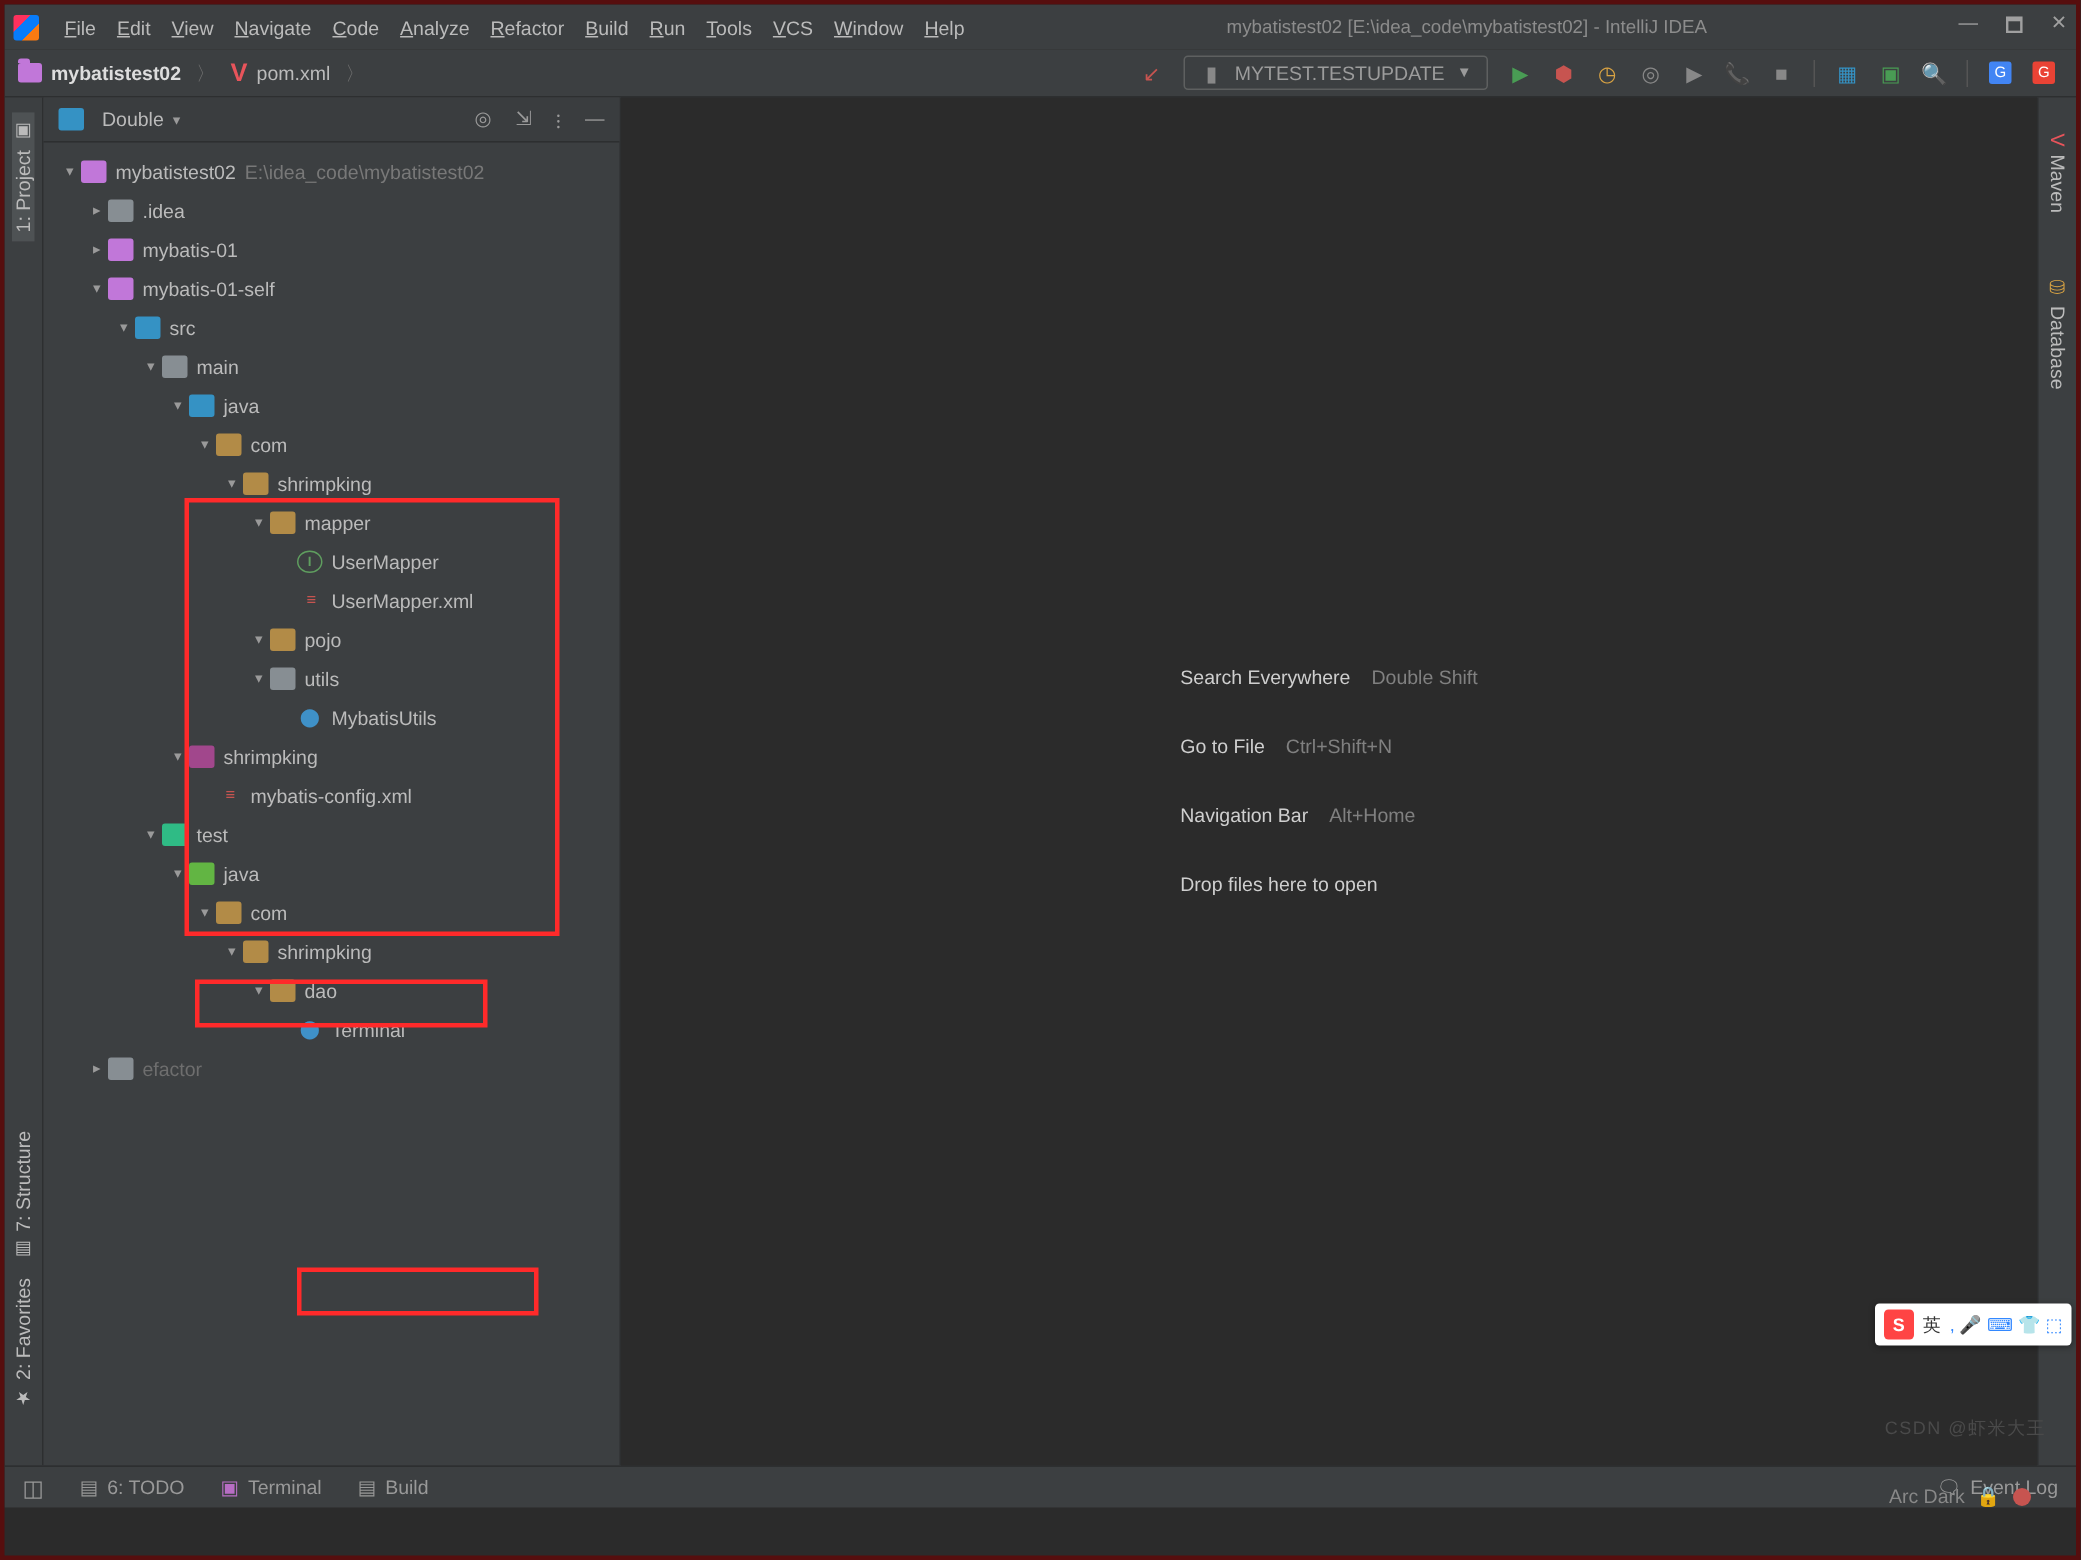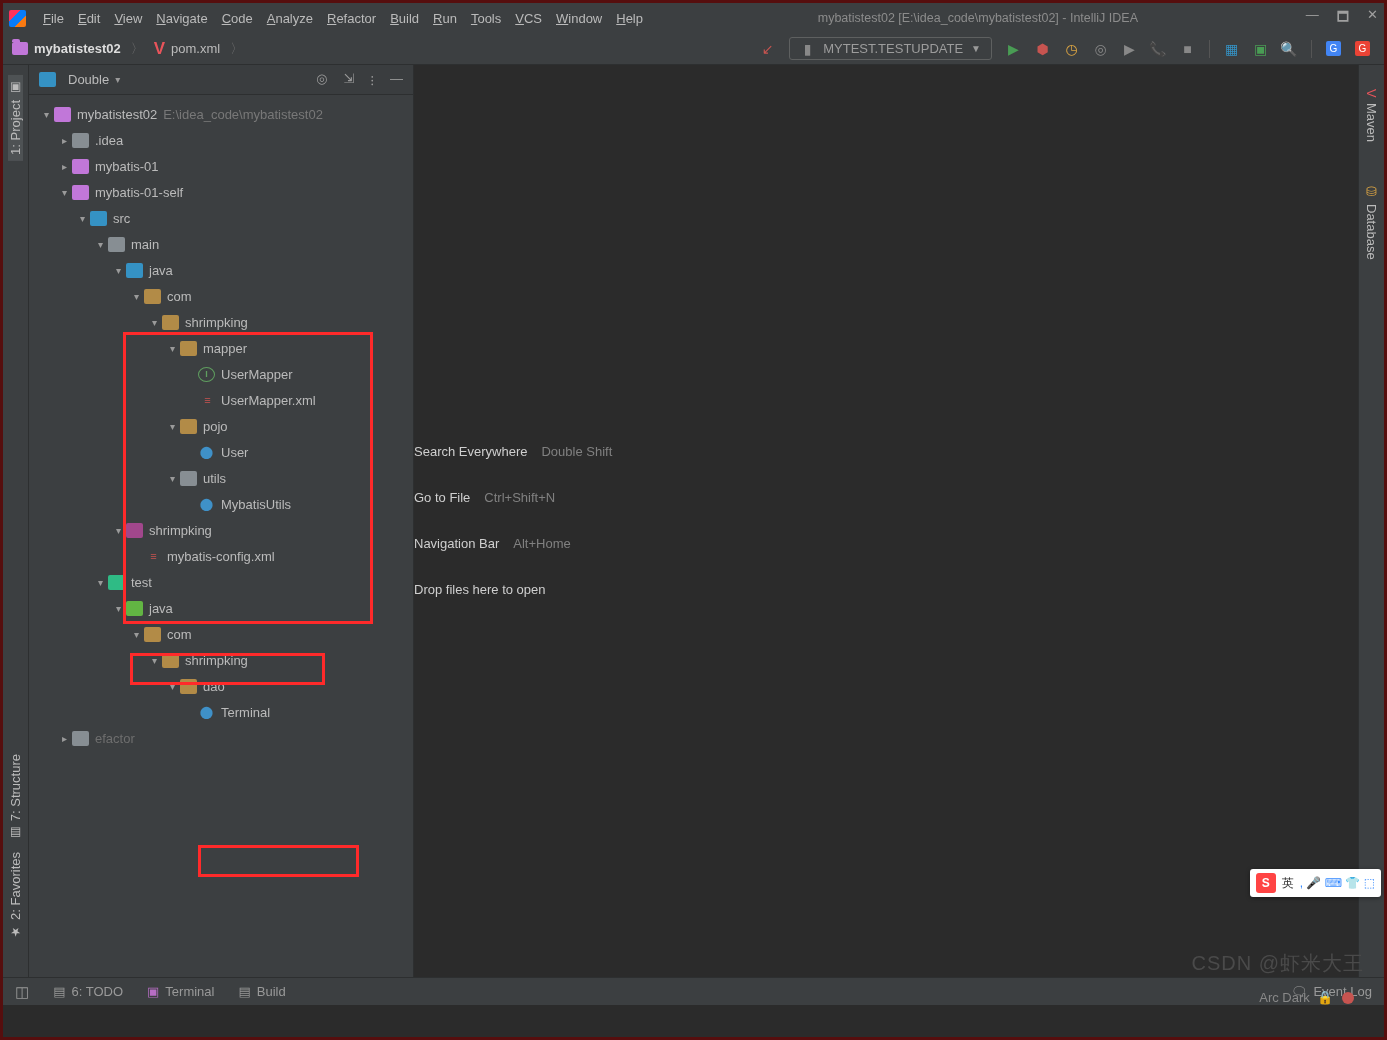--- a/index.html
+++ b/index.html
@@ -53,33 +53,33 @@
 .i-folder-r{background:#a1478c}
 .i-pkg{background:#b28b47}
 .i-int{background:none;border:1px solid #5f9e5f;border-radius:50%}
 .i-int::after{content:"I";color:#5f9e5f;font-size:9px;font-weight:bold}
 .i-cls{color:#3f91c8;font-size:14px}
 .i-cls::after{content:"⬤";font-size:12px}
 .i-xml{color:#c75450;font-weight:bold;letter-spacing:-2px}
 .nlabel{color:#bbbbbb}
 .npath{color:#787878;margin-left:6px}
 .rbox{position:absolute;border:3px solid #ff2a2a;pointer-events:none;z-index:5}
-.editor{flex:1;background:#2b2b2b;position:relative;display:flex;align-items:center;}
+.editor{flex:1;background:#2b2b2b;position:relative;display:flex;align-items:center;justify-content:center}
 .tips{color:#808080;font-size:18px;line-height:46px}
 .tiprow{display:flex;gap:14px}
 .tip-lbl{color:#cfcfcf}
 .tip-key{color:#808080}
 .drop{color:#cfcfcf}
 .statusbar{height:28px;background:#3c3f41;border-top:1px solid #2d2f30;display:flex;align-items:center;padding:0 12px;gap:24px;color:#999}
 .statusbar .sitem{display:flex;align-items:center;gap:6px;cursor:pointer}
 .statusbar .right{margin-left:auto}
 .tray{position:absolute;right:3px;bottom:140px;background:#fff;border-radius:3px;padding:4px 6px;display:flex;gap:6px;align-items:center;box-shadow:0 1px 4px rgba(0,0,0,.4)}
 .tray .s-logo{width:20px;height:20px;background:#f44;border-radius:3px;color:#fff;display:flex;align-items:center;justify-content:center;font-weight:bold}
 .tray span{font-size:12px;color:#333}
-.watermark{position:absolute;right:20px;bottom:60px;color:#4a4a4a;font-size:20px;letter-spacing:1px}
+.watermark{position:absolute;right:20px;bottom:76px;color:#4a4a4a;font-size:12px;letter-spacing:1px}
 .lock{color:#a0a0a0}
 </style>
 </head>
 <body>
 
 <div style="display:flex;flex-direction:column;height:100%">
 <div class="menubar">
   <span class="app-logo"></span>
   <span id="menu-host"><span class="mitem"><u>F</u>ile</span><span class="mitem"><u>E</u>dit</span><span class="mitem"><u>V</u>iew</span><span class="mitem"><u>N</u>avigate</span><span class="mitem"><u>C</u>ode</span><span class="mitem"><u>A</u>nalyze</span><span class="mitem"><u>R</u>efactor</span><span class="mitem"><u>B</u>uild</span><span class="mitem"><u>R</u>un</span><span class="mitem"><u>T</u>ools</span><span class="mitem"><u>V</u>CS</span><span class="mitem"><u>W</u>indow</span><span class="mitem"><u>H</u>elp</span></span>
   <span class="wintitle">mybatistest02 [E:\idea_code\mybatistest02] - IntelliJ IDEA</span>
@@ -206,25 +206,20 @@
           <div class="node" style="padding-left: 154px;">
             <span class="arrow none"></span>
             <span class="nicon i-xml">≡</span>
             <span class="nlabel">UserMapper.xml</span>
           </div>
           <div class="node" style="padding-left: 136px;">
             <span class="arrow down"></span>
             <span class="nicon i-pkg"></span>
             <span class="nlabel">pojo</span>
           </div>
-          <div class="node" style="padding-left: 154px;">
-            <span class="arrow none"></span>
-            <span class="nicon i-cls"></span>
-            <span class="nlabel">User</span>
-          </div>
           <div class="node" style="padding-left: 136px;">
             <span class="arrow down"></span>
             <span class="nicon i-folder"></span>
             <span class="nlabel">utils</span>
           </div>
           <div class="node" style="padding-left: 154px;">
             <span class="arrow none"></span>
             <span class="nicon i-cls"></span>
             <span class="nlabel">MybatisUtils</span>
           </div>

